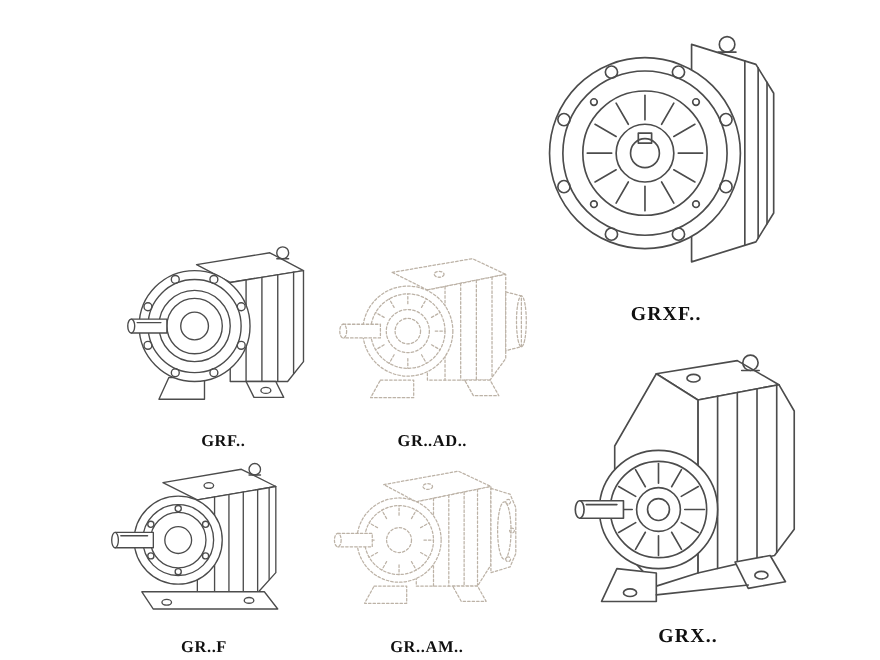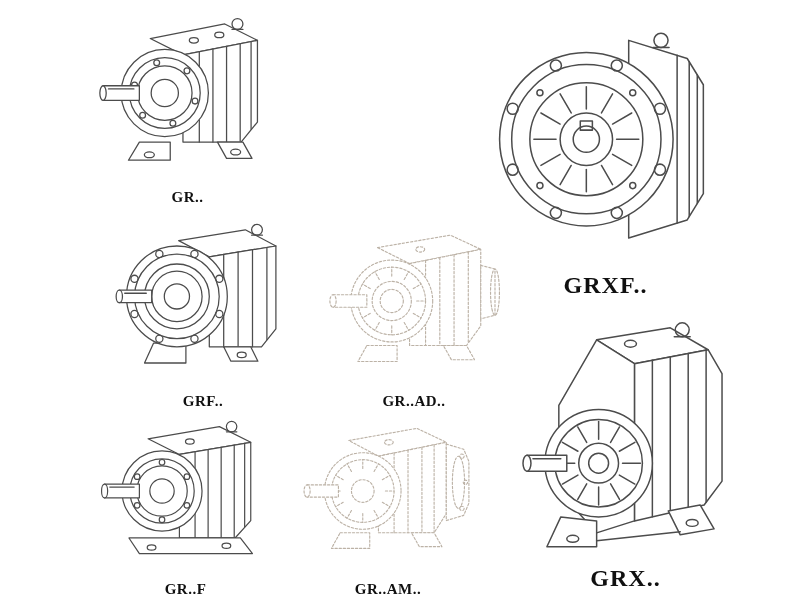--- a/index.html
+++ b/index.html
@@ -3,21 +3,21 @@
 <meta charset="utf-8">
 <style>
   *{margin:0;padding:0;box-sizing:border-box}
   html,body{width:800px;height:600px;background:#ffffff;overflow:hidden;
     font-family:"Liberation Serif", serif;}
   .stage{position:absolute;inset:0;background:#fff}
   .fig{position:absolute;display:flex;flex-direction:column;align-items:center}
   .fig .drawing{width:100%;flex:1 1 auto}
   .caption{height:24px;line-height:22px;font-weight:700;font-size:15px;color:#101010;
     letter-spacing:.5px;text-align:center;white-space:nowrap}
-  .big .caption{font-size:24px;height:28px;line-height:26px;letter-spacing:1px}
+  .big .caption{font-size:18px;height:28px;line-height:26px;letter-spacing:1px}
   svg.solid{color:#4c4c4c}
   svg.ghost{color:#bcb2a6;stroke-dasharray:2.6 2.1}
   .defs{position:absolute;width:0;height:0;overflow:hidden}
 </style>
 </head>
 <body>
 
 <svg class="defs" aria-hidden="true">
   <defs>
 
@@ -297,43 +297,37 @@
         <line x1="32" y1="163.5" x2="60" y2="163.5"></line>
         <ellipse cx="26" cy="168" rx="4" ry="8"></ellipse>
       </g>
     </symbol>
 
   </defs>
 </svg>
 
 <div class="stage">
 
-  <figure class="fig" style="left:85px;top:4px;width:205px;height:204px">
-    <svg class="drawing solid" viewBox="0 0 210 200" preserveAspectRatio="xMidYMid meet">
-      <use href="#sym-gr"></use>
-    </svg>
-    <figcaption class="caption">GR..</figcaption>
-  </figure>
 
 
   <figure class="fig big" style="left:488px;top:0px;width:235px;height:300px">
     <svg class="drawing solid" viewBox="0 0 230 270" preserveAspectRatio="xMidYMid meet">
       <use href="#sym-grxf"></use>
     </svg>
     <figcaption class="caption">GRXF..</figcaption>
   </figure>
 
   <figure class="fig" style="left:98px;top:210px;width:210px;height:202px">
     <svg class="drawing solid" viewBox="0 0 210 200" preserveAspectRatio="xMidYMid meet">
       <use href="#sym-grf"></use>
     </svg>
     <figcaption class="caption">GRF..</figcaption>
   </figure>
 
-  <figure class="fig" style="left:309px;top:212px;width:210px;height:200px">
+  <figure class="fig" style="left:288px;top:212px;width:210px;height:200px">
     <svg class="drawing ghost" viewBox="0 0 210 200" preserveAspectRatio="xMidYMid meet">
       <use href="#sym-grad"></use>
     </svg>
     <figcaption class="caption">GR..AD..</figcaption>
   </figure>
 
   <figure class="fig" style="left:288px;top:404px;width:200px;height:196px">
     <svg class="drawing ghost" viewBox="0 0 210 200" preserveAspectRatio="xMidYMid meet">
       <use href="#sym-gram"></use>
     </svg>

